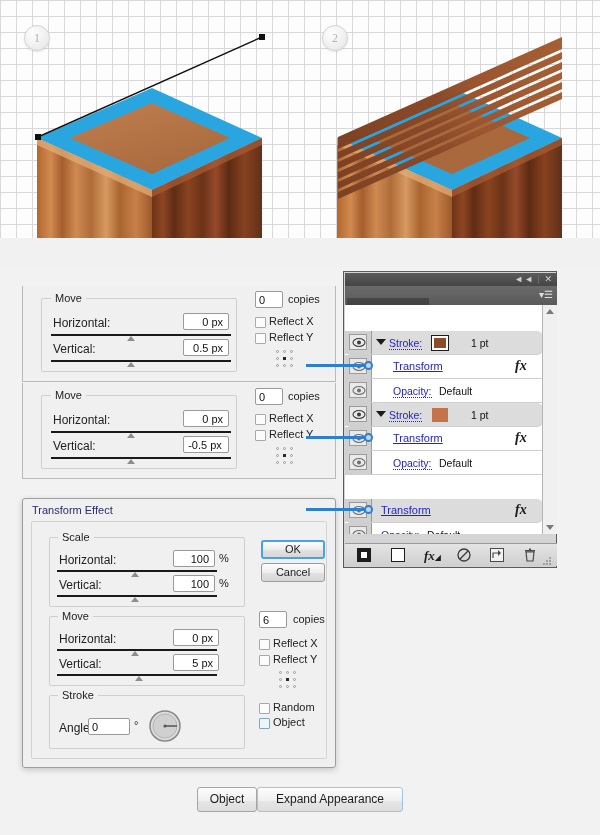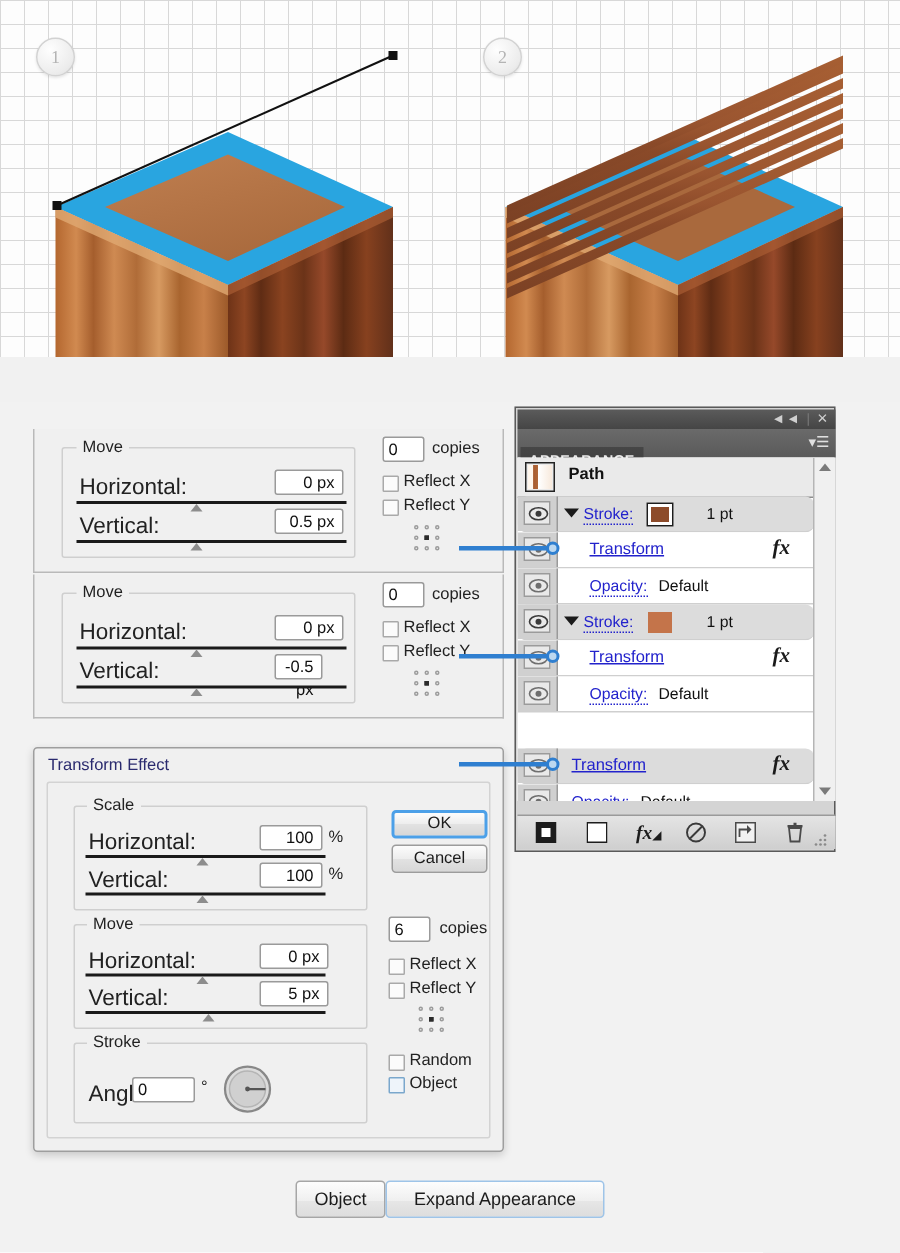--- a/index.html
+++ b/index.html
@@ -52,21 +52,21 @@
   .mini-dlg.d2 { left: 22px; top: 383px; width: 314px; height: 96px; }
 
   .grp {
     position:absolute; border:1px solid #cfcfcf; border-radius:2px;
     background:transparent;
   }
   .grp-title {
     position:absolute; background:#f0f0f0; padding:0 4px;
     font-size:11px; color:#222;
   }
-  .fld-label { position:absolute; font-size:15px; color:#222; }
+  .fld-label { position:absolute; font-size:12px; color:#222; }
   .txtbox {
     position:absolute; box-sizing:border-box;
     background:#fff; border:1px solid #9a9a9a;
     font-size:11px; color:#111; text-align:right;
     padding:1px 5px 0 3px; height:17px; line-height:15px;
     border-radius:2px;
   }
   .txtbox.left { text-align:left; }
   .sld {
     position:absolute; height:2px; background:#1a1a1a;
@@ -377,21 +377,21 @@
   <div class="mini-dlg d2">
     <div class="grp" style="left:18px;top:12px;width:194px;height:72px;"></div>
     <div class="grp-title" style="left:28px;top:6px;">Move</div>
 
     <div class="fld-label" style="left:30px;top:30px;">Horizontal:</div>
     <div class="txtbox" style="left:160px;top:27px;width:46px;">0 px</div>
     <div class="sld" style="left:28px;top:48px;width:180px;"></div>
     <div class="sld-thumb" style="left:104px;top:50px;"></div>
 
     <div class="fld-label" style="left:30px;top:56px;">Vertical:</div>
-    <div class="txtbox" style="left:160px;top:53px;width:32px;">-0.5 px</div>
+    <div class="txtbox" style="left:160px;top:53px;width:46px;text-align:center;">-0.5 px</div>
     <div class="sld" style="left:28px;top:74px;width:180px;"></div>
     <div class="sld-thumb" style="left:104px;top:76px;"></div>
 
     <div class="txtbox left" style="left:232px;top:5px;width:28px;">0</div>
     <div class="unit" style="left:265px;top:7px;">copies</div>
 
     <div class="cbx" style="left:232px;top:31px;"></div>
     <div class="cb-label" style="left:246px;top:29px;">Reflect X</div>
     <div class="cbx" style="left:232px;top:47px;"></div>
     <div class="cb-label" style="left:246px;top:45px;">Reflect Y</div>
@@ -490,26 +490,20 @@
         <span>✕</span>
       </span>
     </div>
     <div class="ap-tabrow">
       <div class="ap-tab">APPEARANCE</div>
       <div class="ap-menu">▾☰</div>
     </div>
 
     <div class="ap-content">
 
-      <div class="ap-thumbrow">
-        <div class="ap-thumb">
-          <div class="ap-thumb-inner"></div>
-        </div>
-        <div class="ap-path-label">Path</div>
-      </div>
 
       <div class="ap-row grey" style="top:26px;">
         <div class="eye-cell">
           <div class="eye-box">
             <svg class="eye-svg" width="14" height="11" viewBox="0 0 14 11">
                 <ellipse cx="7" cy="5.5" rx="6" ry="4" fill="none" stroke="#3b3b3b" stroke-width="1.1"></ellipse>
                 <circle cx="7" cy="5.5" r="2" fill="#3b3b3b"></circle>
               </svg>
           </div>
         </div>

